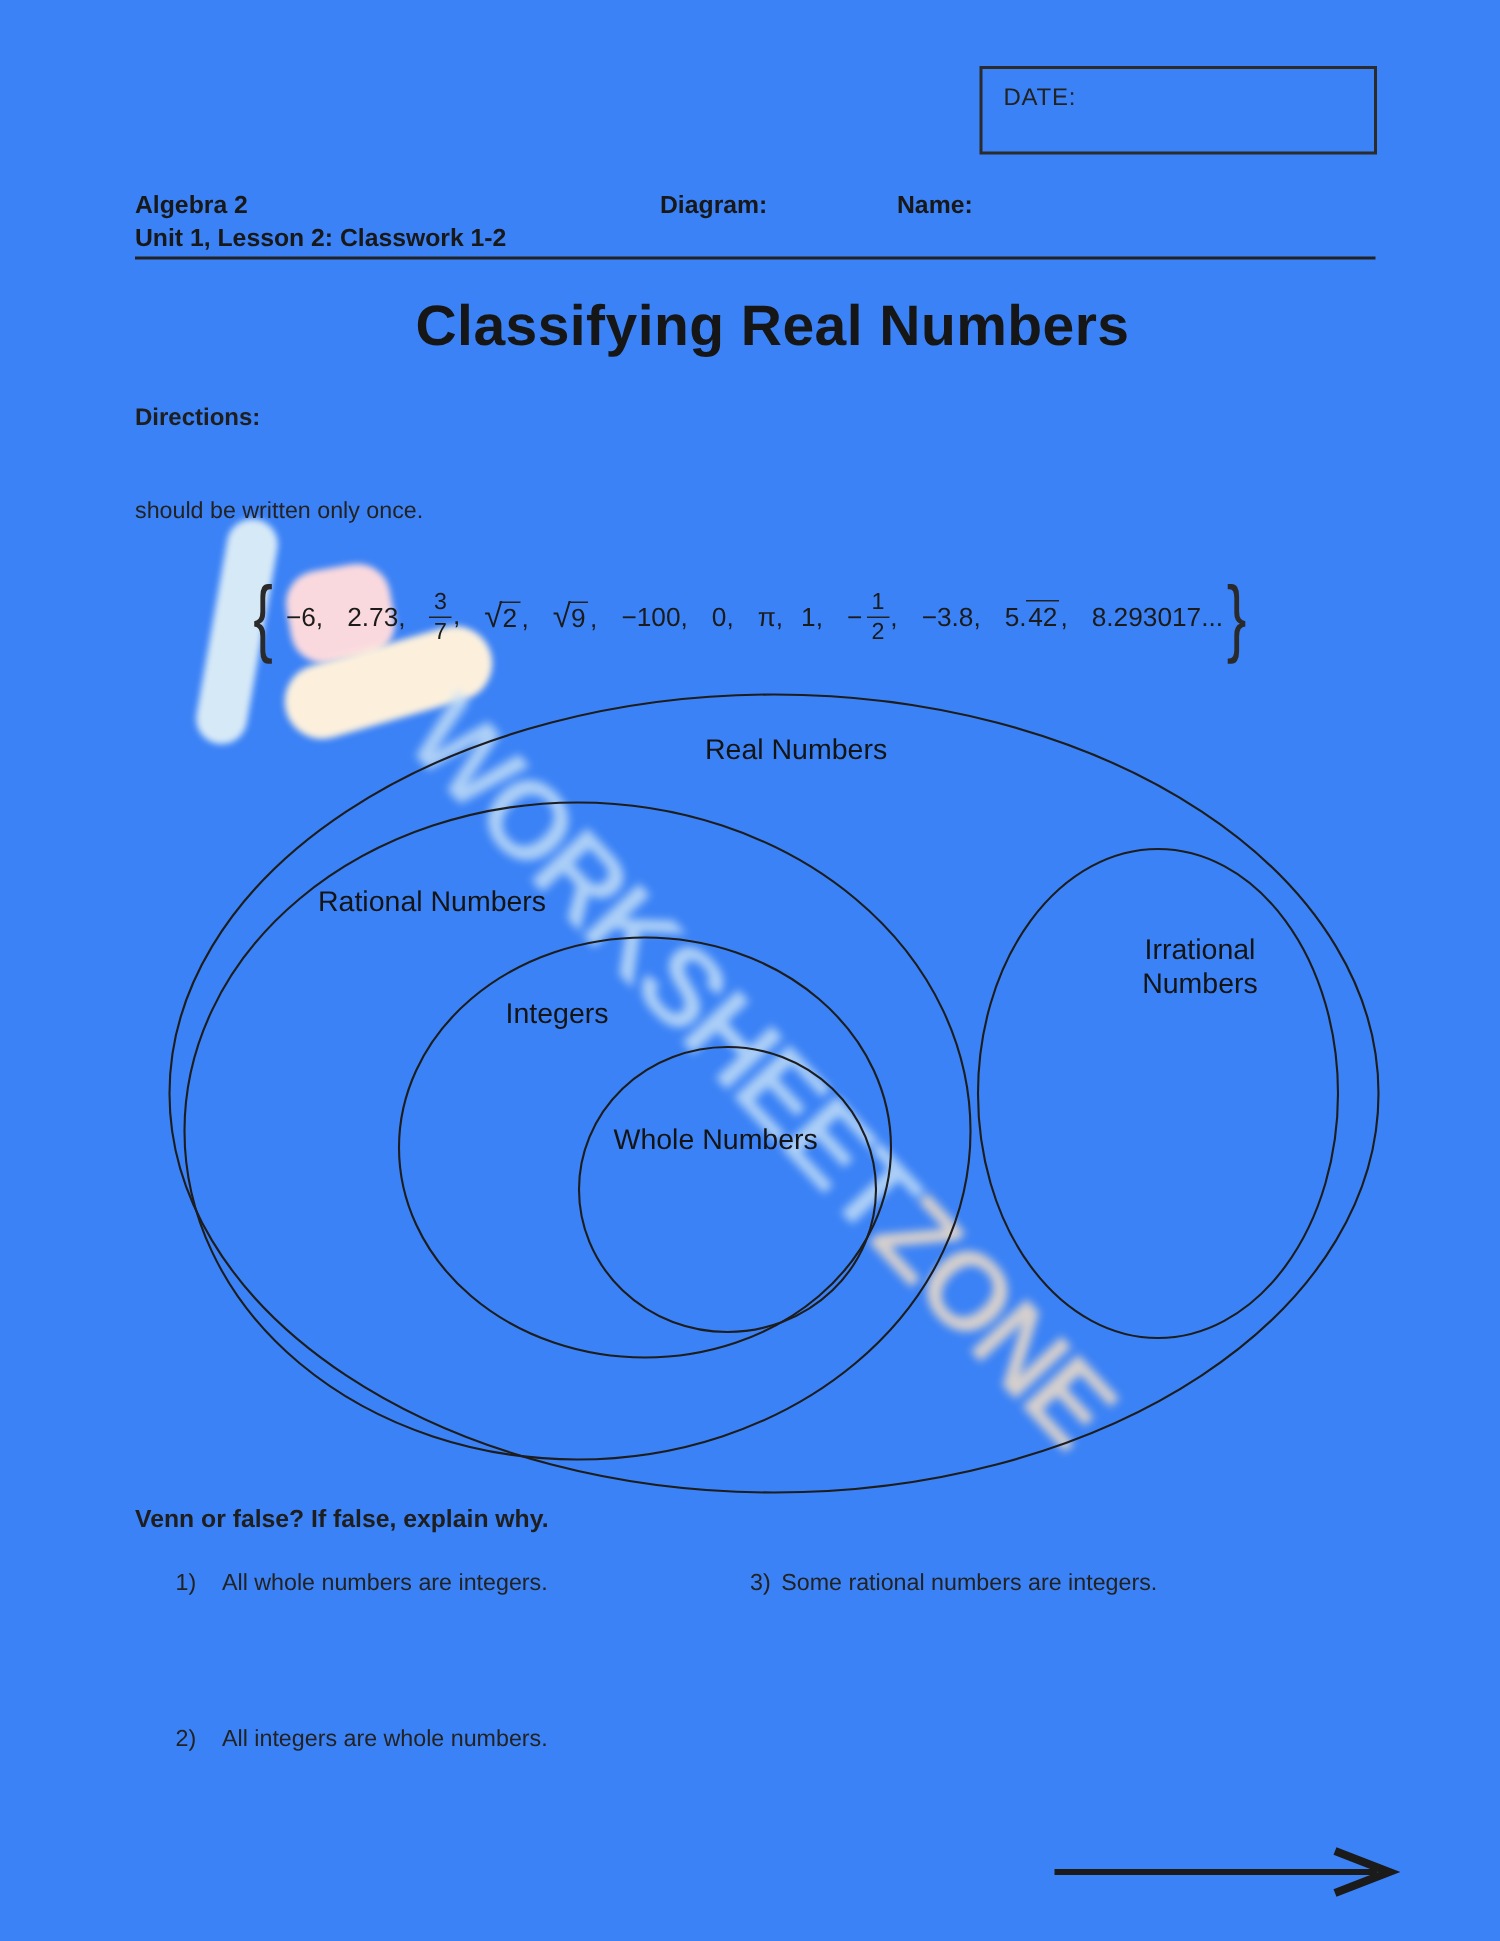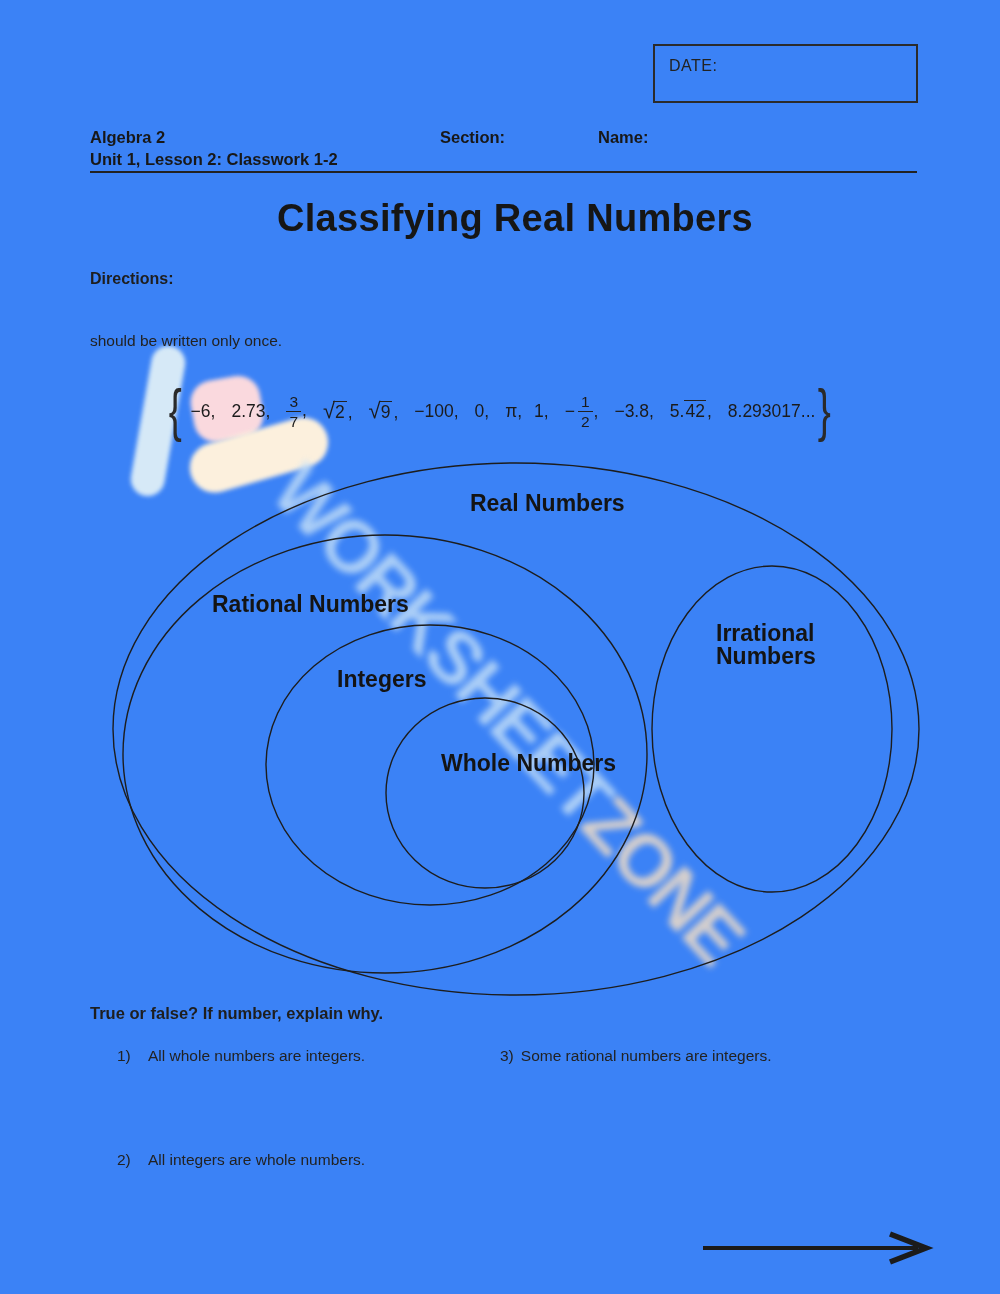--- a/index.html
+++ b/index.html
@@ -50,42 +50,42 @@
   
   .watermark{
     left:318px;top:448px;
     transform:rotate(47deg);transform-origin:0 0;
     font-size:74px;font-weight:bold;letter-spacing:-3px;
     white-space:nowrap;filter:blur(3px);opacity:.8;z-index:1;
   }
 
   
   .venn-svg{left:100px;top:455px;z-index:2;pointer-events:none;}
-  .vlabel{font-weight:bold;font-size:23px;color:#141414;white-space:nowrap;z-index:3;}
-  .vlabel.wrap{white-space:normal;width:104px;line-height:23px;}
+  .vlabel{font-weight:normal;font-size:19px;color:#141414;white-space:nowrap;z-index:3;text-align:center;}
+  .vlabel.wrap{white-space:normal;width:104px;line-height:23px;margin-left:32px;}
 
   
   .tf-heading{left:90px;top:1004px;font-weight:bold;font-size:16.5px;z-index:4;}
   .question{font-size:15.5px;color:#222;white-space:nowrap;z-index:4;}
   .qnum{display:inline-block;width:31px;}
   .col-right .qnum{width:auto;margin-right:7px;}
 
   .arrow-svg{left:690px;top:1226px;z-index:4;}
 </style>
 </head>
 <body>
 
 <div class="page">
 
   <div class="abs date-box">
     <span class="date-label">DATE:</span>
   </div>
 
   <div class="abs hdr" style="left:90px;top:128px;">Algebra 2</div>
-  <div class="abs hdr" style="left:440px;top:128px;">Section:</div>
+  <div class="abs hdr" style="left:440px;top:128px;">Diagram:</div>
   <div class="abs hdr" style="left:598px;top:128px;">Name:</div>
   <div class="abs hdr" style="left:90px;top:150px;">Unit 1, Lesson 2: Classwork 1-2</div>
   <div class="abs rule"></div>
 
   <div class="abs title">Classifying Real Numbers</div>
 
   <div class="abs dir-label">Directions:</div>
   <div class="abs dir-line" style="top:332px;">should be written only once.</div>
 
   <div class="abs blob blob-blue"></div>
@@ -127,24 +127,24 @@
       <ellipse cx="416" cy="274" rx="403" ry="266"></ellipse>
       <ellipse cx="285" cy="299" rx="262" ry="219"></ellipse>
       <ellipse cx="330" cy="310" rx="164" ry="140"></ellipse>
       <ellipse cx="385" cy="338" rx="99" ry="95"></ellipse>
       <ellipse cx="672" cy="274" rx="120" ry="163"></ellipse>
     </g>
   </svg>
   <div class="abs vlabel" style="left:470px;top:490px;">Real Numbers</div>
   <div class="abs vlabel" style="left:212px;top:591px;">Rational Numbers</div>
   <div class="abs vlabel" style="left:337px;top:666px;">Integers</div>
-  <div class="abs vlabel" style="left:409px;top:750px;margin-left:32px;">Whole Numbers</div>
+  <div class="abs vlabel" style="left:409px;top:750px;">Whole Numbers</div>
   <div class="abs vlabel wrap" style="left:716px;top:622px;">Irrational Numbers</div>
 
-  <div class="abs tf-heading">True or false?  If number, explain why.</div>
+  <div class="abs tf-heading">Venn or false?  If false, explain why.</div>
 
   <div class="abs question" style="left:117px;top:1047px;">
     <span class="qnum">1)</span><span>All whole numbers are integers.</span>
   </div>
   <div class="abs question col-right" style="left:500px;top:1047px;">
     <span class="qnum">3)</span><span>Some rational numbers are integers.</span>
   </div>
   <div class="abs question" style="left:117px;top:1151px;">
     <span class="qnum">2)</span><span>All integers are whole numbers.</span>
   </div>

